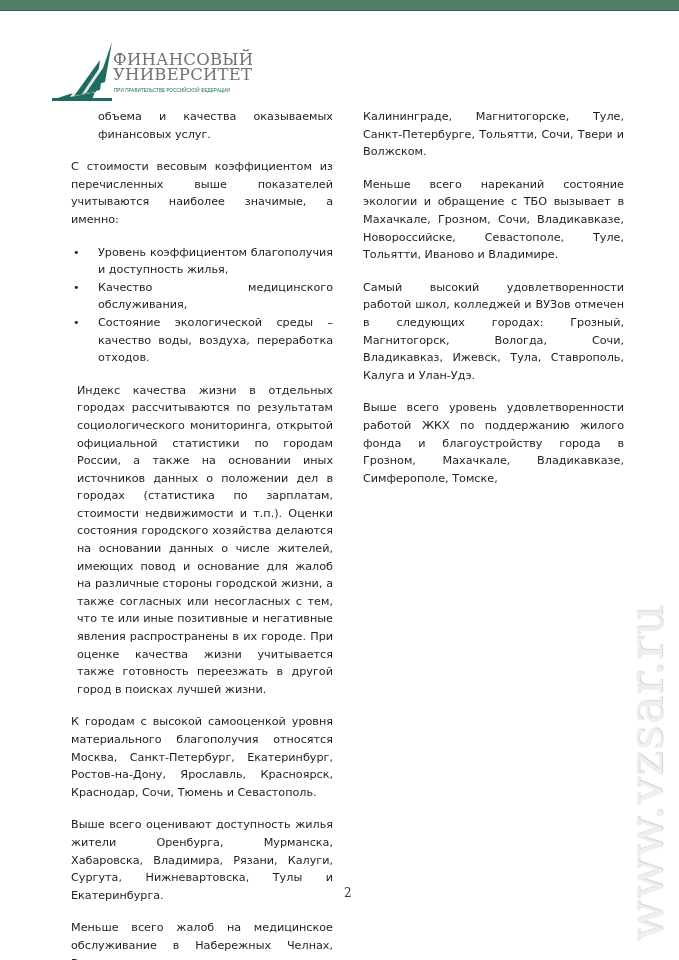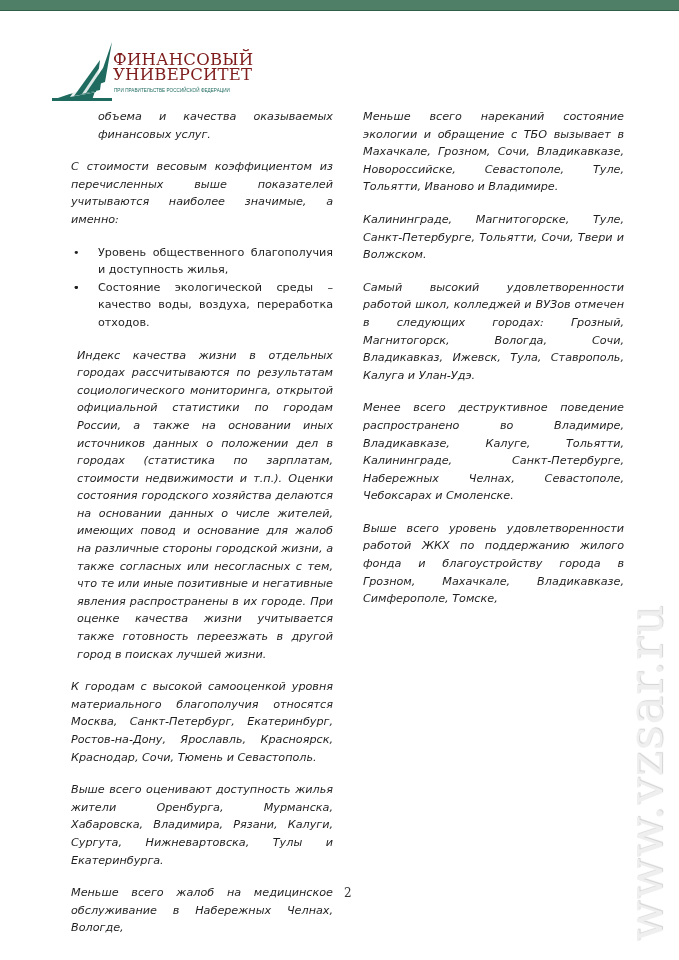--- a/index.html
+++ b/index.html
@@ -3,29 +3,29 @@
   <meta charset="utf-8">
   <style>
     html, body { margin: 0; padding: 0; background: #ffffff; }
     body { width: 679px; height: 960px; position: relative; overflow: hidden;
       font-family: "DejaVu Sans", "Liberation Sans", sans-serif; color: #1f1f1f; }
     .top-bar { position: absolute; left: 0; top: 0; width: 679px; height: 11px;
       background: #4f7f66; border-bottom: 1px solid #2f5f48; box-sizing: border-box; }
     .logo { position: absolute; left: 52px; top: 42px; width: 200px; height: 60px; }
     .logo svg { position: absolute; left: 0; top: 0; }
     .logo-title { position: absolute; left: 61px; top: 10px; font-family: "DejaVu Serif", "Liberation Serif", serif;
-      font-size: 16.5px; line-height: 15px; color: #7f1d1d; letter-spacing: 0.2px; white-space: pre; }
+      font-size: 16.5px; line-height: 15px; color: #737373; letter-spacing: 0.2px; white-space: pre; }
     .logo-sub { position: absolute; left: 62px; top: 46px; font-family: "Liberation Sans", sans-serif;
       font-size: 4.6px; color: #1f6b60; white-space: nowrap; letter-spacing: 0.05px; }
     .logo-year { position: absolute; left: 14px; top: 49px; font-size: 3px; color: #ffffff; font-family: "Liberation Sans", sans-serif; }
 
     .col { position: absolute; top: 108px; font-size: 11.2px; line-height: 17.6px; }
     .col-left { left: 71px; width: 262px; }
     .col-right { left: 363px; width: 261px; }
-    .col p { margin: 0 0 15px 0; text-align: justify; text-align-last: left; hyphens: manual; font-style: italic; }
+    .col p { margin: 0 0 15px 0; text-align: justify; text-align-last: left; hyphens: manual; }
     .col p.indent { padding-left: 27px; }
     .col p.indent-sm { padding-left: 6px; }
     .col ul { list-style: none; margin: 0 0 15px 0; padding: 0; }
     .col ul li { position: relative; padding-left: 27px; text-align: justify; text-align-last: left; margin: 0; }
     .col ul li .bullet { position: absolute; left: 2px; top: 0; }
     .page-number { position: absolute; left: 344px; top: 886px; font-family: "DejaVu Serif", "Liberation Serif", serif;
       font-size: 12px; color: #333; }
     .watermark { position: absolute; left: 622px; top: 590px; width: 45px; height: 365px; }
     .watermark span { position: absolute; left: 50%; top: 50%; transform: translate(-50%,-50%) rotate(-90deg);
       white-space: nowrap; font-family: "DejaVu Serif", "Liberation Serif", serif; font-size: 48px;
@@ -48,35 +48,34 @@
   <span class="logo-year">1919</span>
   <div class="logo-title"><span>ФИНАНСОВЫЙ</span>
 <span>УНИВЕРСИТЕТ</span></div>
   <div class="logo-sub">ПРИ ПРАВИТЕЛЬСТВЕ РОССИЙСКОЙ ФЕДЕРАЦИИ</div>
 </div>
 
 <div class="col col-left">
   <p class="indent">объема и качества оказываемых финансовых услуг.</p>
   <p>С стоимости весовым коэффициентом из перечисленных выше показателей учитываются наиболее значимые, а именно:</p>
   <ul>
-    <li><span class="bullet">•</span><span>Уровень общественного благополучия и доступность жилья,</span></li>
-    <li><span class="bullet">•</span></li>
+    <li><span class="bullet">•</span><span>Уровень коэффициентом благополучия и доступность жилья,</span></li>
+    <li><span class="bullet">•</span><span>Качество медицинского обслуживания,</span></li>
     <li><span class="bullet">•</span><span>Состояние экологической среды – качество воды, воздуха, переработка отходов.</span></li>
   </ul>
   <p class="indent-sm">Индекс качества жизни в отдельных городах рассчитываются по результатам социологического мониторинга, открытой официальной статистики по городам России, а также на основании иных источников данных о положении дел в городах (статистика по зарплатам, стоимости недвижимости и т.п.). Оценки состояния городского хозяйства делаются на основании данных о числе жителей, имеющих повод и основание для жалоб на различные стороны городской жизни, а также согласных или несогласных с тем, что те или иные позитивные и негативные явления распространены в их городе. При оценке качества жизни учитывается также готовность переезжать в другой город в поисках лучшей жизни.</p>
   <p>К городам с высокой самооценкой уровня материального благополучия относятся Москва, Санкт-Петербург, Екатеринбург, Ростов-на-Дону, Ярославль, Красноярск, Краснодар, Сочи, Тюмень и Севастополь.</p>
   <p>Выше всего оценивают доступность жилья жители Оренбурга, Мурманска, Хабаровска, Владимира, Рязани, Калуги, Сургута, Нижневартовска, Тулы и Екатеринбурга.</p>
   <p>Меньше всего жалоб на медицинское обслуживание в Набережных Челнах, Вологде,</p>
 </div>
 
 <div class="col col-right">
+  <p>Калининграде, Магнитогорске, Туле, Санкт-Петербурге, Тольятти, Сочи, Твери и Волжском.</p>
   <p>Меньше всего нареканий состояние экологии и обращение с ТБО вызывает в Махачкале, Грозном, Сочи, Владикавказе, Новороссийске, Севастополе, Туле, Тольятти, Иваново и Владимире.</p>
-  <p>Калининграде, Магнитогорске, Туле, Санкт-Петербурге, Тольятти, Сочи, Твери и Волжском.</p>
   <p>Самый высокий удовлетворенности работой школ, колледжей и ВУЗов отмечен в следующих городах: Грозный, Магнитогорск, Вологда, Сочи, Владикавказ, Ижевск, Тула, Ставрополь, Калуга и Улан-Удэ.</p>
-  <p>Менее всего деструктивное поведение распространено во Владимире, Владикавказе, Калуге, Тольятти, Калининграде, Санкт-Петербурге, Набережных Челнах, Севастополе, Чебоксарах и Смоленске.</p>
   <p>Выше всего уровень удовлетворенности работой ЖКХ по поддержанию жилого фонда и благоустройству города в Грозном, Махачкале, Владикавказе, Симферополе, Томске,</p>
 </div>
 
 <div class="page-number">2</div>
 
 <div class="watermark">
   <span>www.vzsar.ru</span>
 </div>
 
 </body></html>

